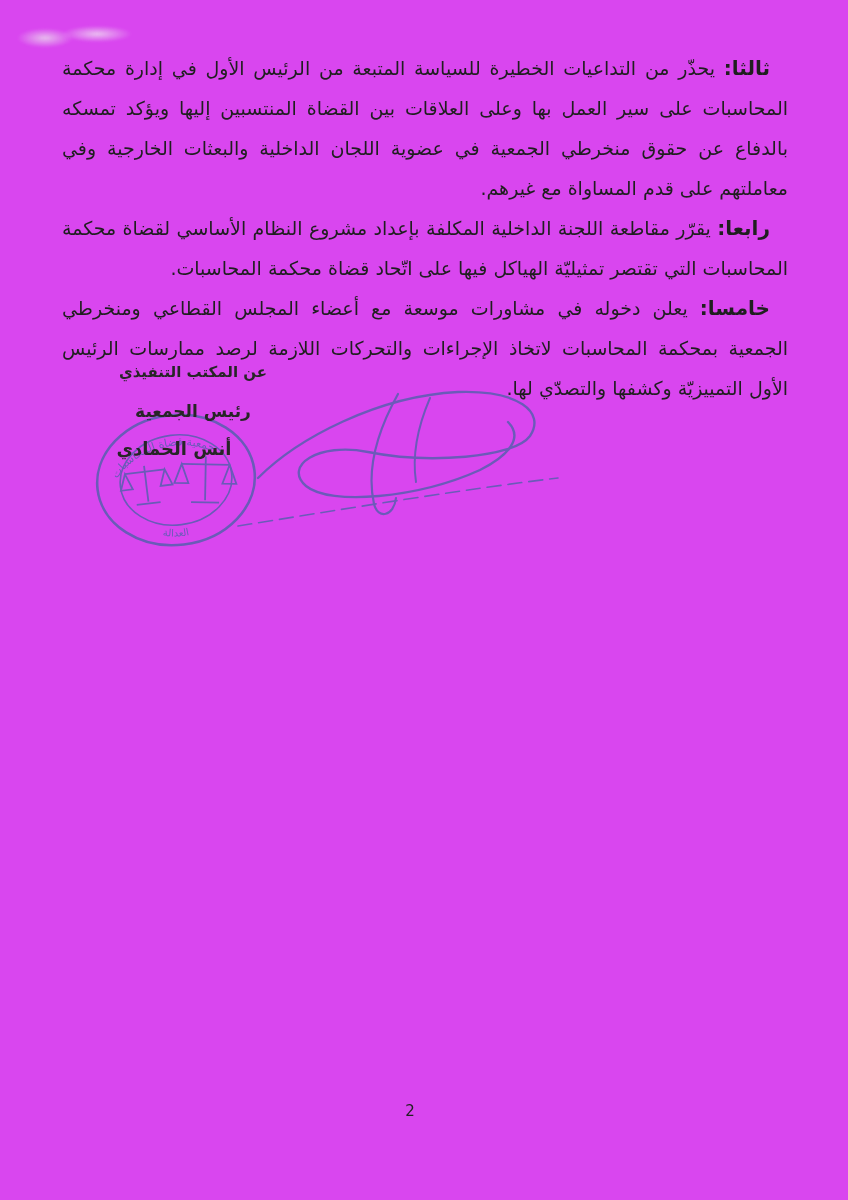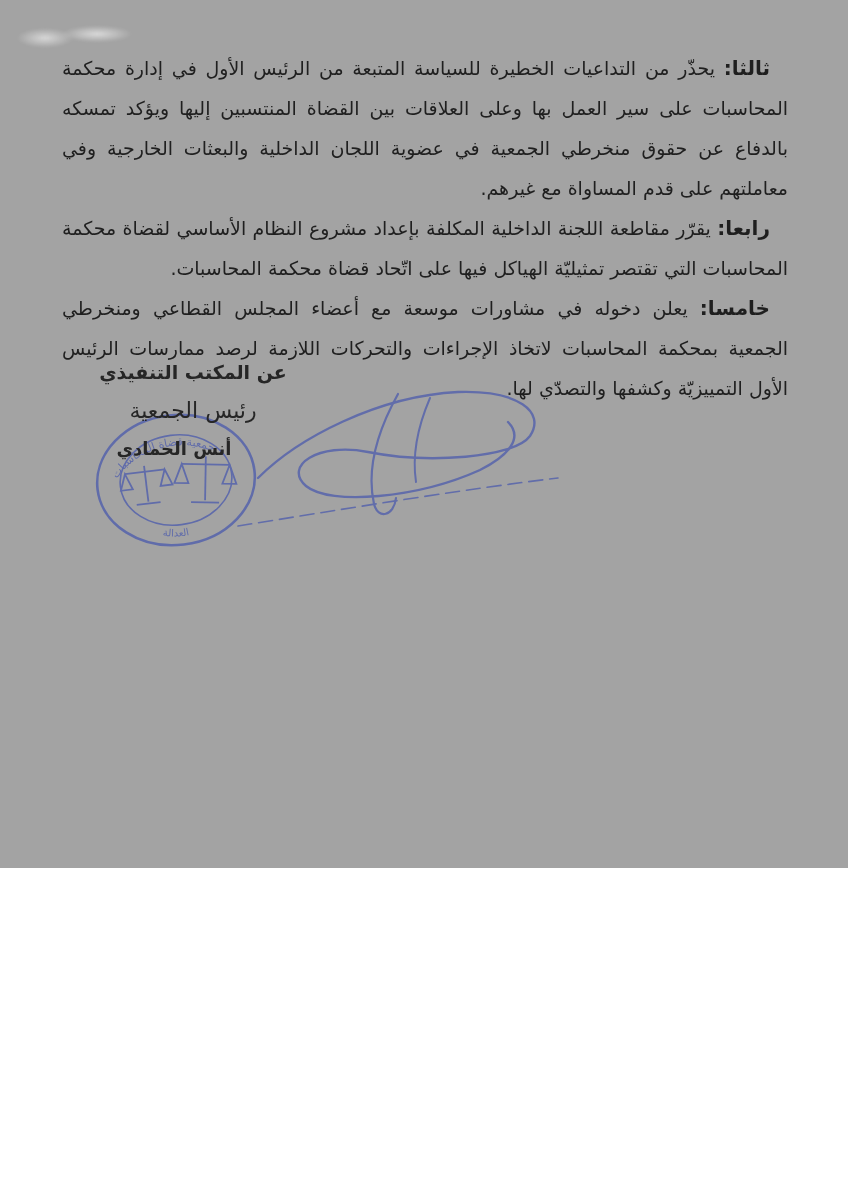--- a/index.html
+++ b/index.html
@@ -1,19 +1,19 @@
 <!DOCTYPE html>
 <html lang="ar"><head>
 <meta charset="utf-8">
 <style>
   html,body{margin:0;padding:0;background:#ffffff;}
   .page{
     position:relative;
-    width:848px;height:868px;
-    background:#a3a3a3;
+    width:848px;height:1200px;
+    background:#d946ef;
     overflow:hidden;
     font-family:"DejaVu Sans", sans-serif;
     color:#1e1e1e;
   }
   
   .scan-artifact{
     position:absolute;left:6px;top:10px;width:130px;height:40px;
     background:
       radial-gradient(ellipse 40px 14px at 30% 70%, #ededed 0%, rgba(255,255,255,0) 70%),
       radial-gradient(ellipse 50px 12px at 70% 60%, #f0f0f0 0%, rgba(255,255,255,0) 70%);
@@ -39,22 +39,22 @@
     font-size:20px;
   }
   .signature-block{
     position:absolute;
     top:352px;left:58px;width:270px;
     direction:rtl;
     text-align:center;
     z-index:2;
     color:#262626;
   }
-  .sig-line1{font-size:19px;font-weight:700;line-height:40px;letter-spacing:1px;}
-  .sig-line2{font-size:22px;font-weight:400;line-height:38px;letter-spacing:1px;}
+  .sig-line1{font-size:15px;font-weight:700;line-height:40px;letter-spacing:1px;}
+  .sig-line2{font-size:17px;font-weight:700;line-height:38px;letter-spacing:1px;}
   .sig-line3{font-size:18px;font-weight:700;line-height:38px;letter-spacing:1px;margin-right:38px;}
   .stamp-area{
     position:absolute;left:78px;top:378px;width:512px;height:190px;
     z-index:1;
   }
   .page-number{
     position:absolute;
     left:398px;top:1102px;
     width:24px;
     text-align:center;

